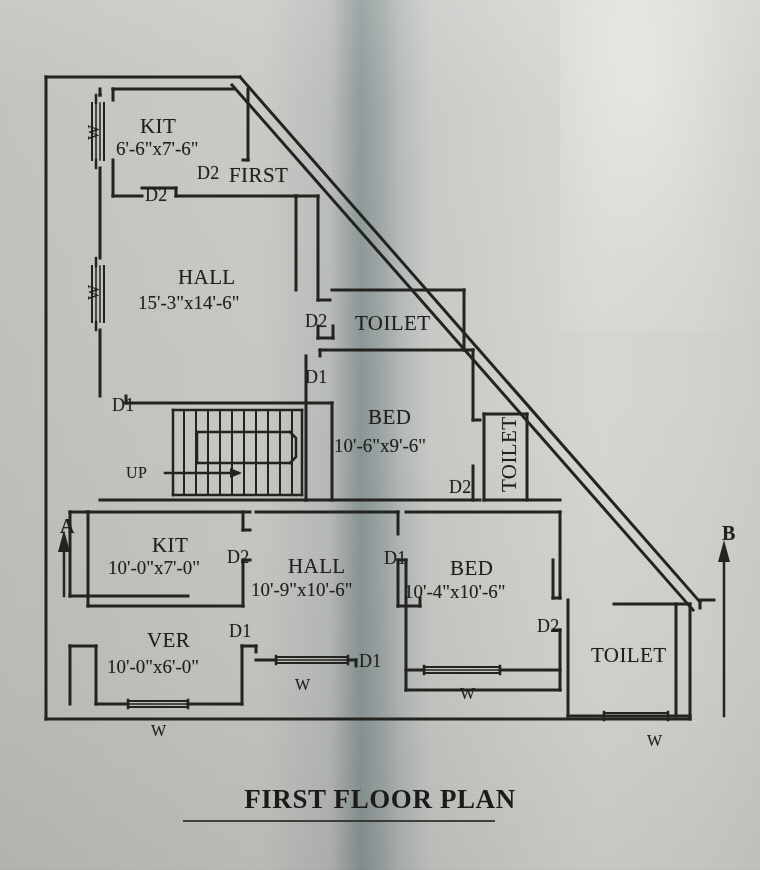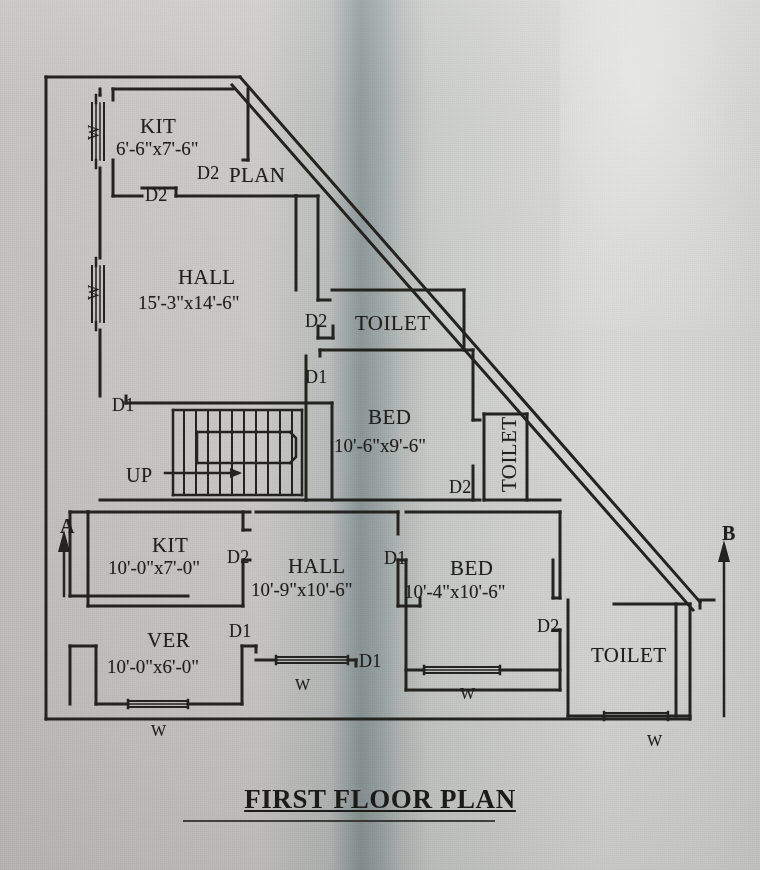--- a/index.html
+++ b/index.html
@@ -110,34 +110,33 @@
   .win-tag {
     font-size: 16px;
     letter-spacing: 0.2px;
   }
   .sec-tag {
     font-size: 20px;
     font-weight: bold;
     letter-spacing: 0.5px;
   }
   .up-tag {
-    font-size: 20px;
+    font-size: 16px;
     letter-spacing: 0.5px;
     text-align: center;
   }
   .rot90 { transform: rotate(-90deg); transform-origin: left top; }
   .title {
     position: absolute;
     left: 0; right: 0;
     text-align: center;
     font-size: 27px;
     font-weight: bold;
     color: #1b1b19;
     letter-spacing: 0.6px;
-    text-decoration: underline;
   }
   .title-rule {
     position: absolute;
     height: 2px;
     background: #2a2a27;
     opacity: 0.85;
   }
 </style>
 </head>
 <body>
@@ -342,21 +341,21 @@
       <path d="M142,188 L176,188" stroke-width="3"></path>
       <path d="M333,326 L333,338" stroke-width="3"></path>
       <path d="M126,396 L126,403" stroke-width="3"></path>
       <path d="M420,598 L420,606" stroke-width="3"></path>
     </g>
   </svg>
 
   <div class="lbl room-name" style="left:140px; top:115px;">KIT</div>
   <div class="lbl room-dim" style="left:116px; top:139px;">6'-6"x7'-6"</div>
 
-  <div class="lbl room-name" style="left:229px; top:164px;">PLAN</div>
+  <div class="lbl room-name" style="left:229px; top:164px;">FIRST</div>
 
   <div class="lbl room-name" style="left:178px; top:266px;">HALL</div>
   <div class="lbl room-dim" style="left:138px; top:293px;">15'-3"x14'-6"</div>
 
   <div class="lbl room-name" style="left:355px; top:312px;">TOILET</div>
 
   <div class="lbl room-name" style="left:368px; top:406px;">BED</div>
   <div class="lbl room-dim" style="left:334px; top:436px;">10'-6"x9'-6"</div>
 
   <div class="lbl room-name rot90" style="left:498px; top:492px;">TOILET</div>

